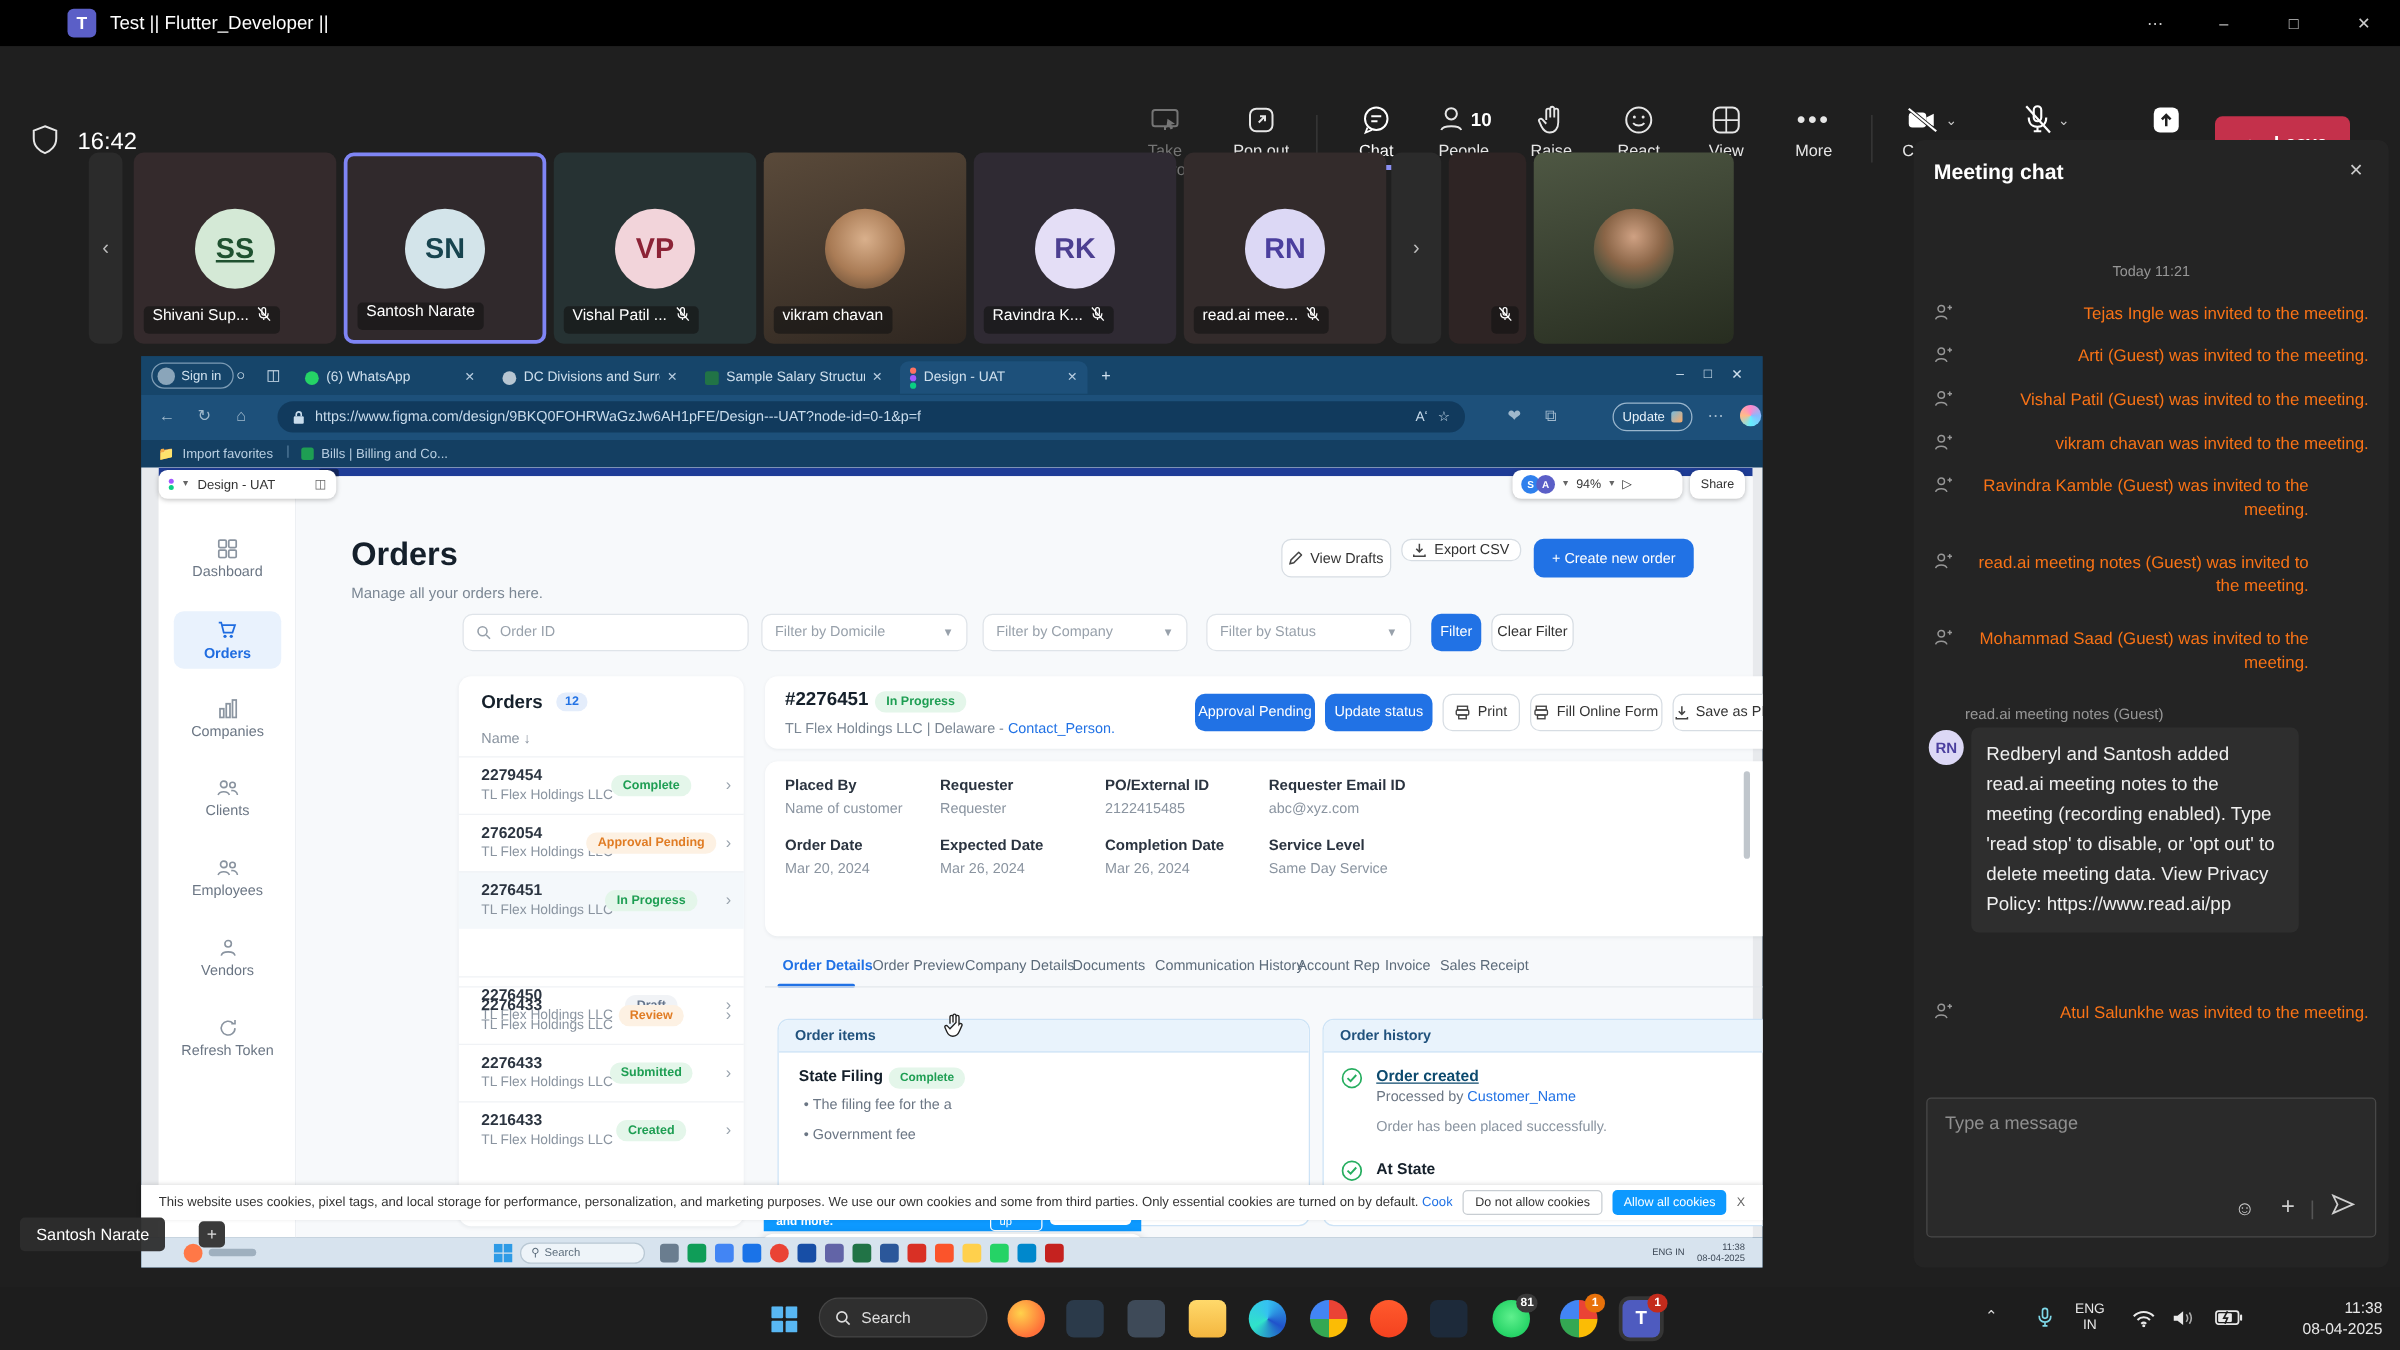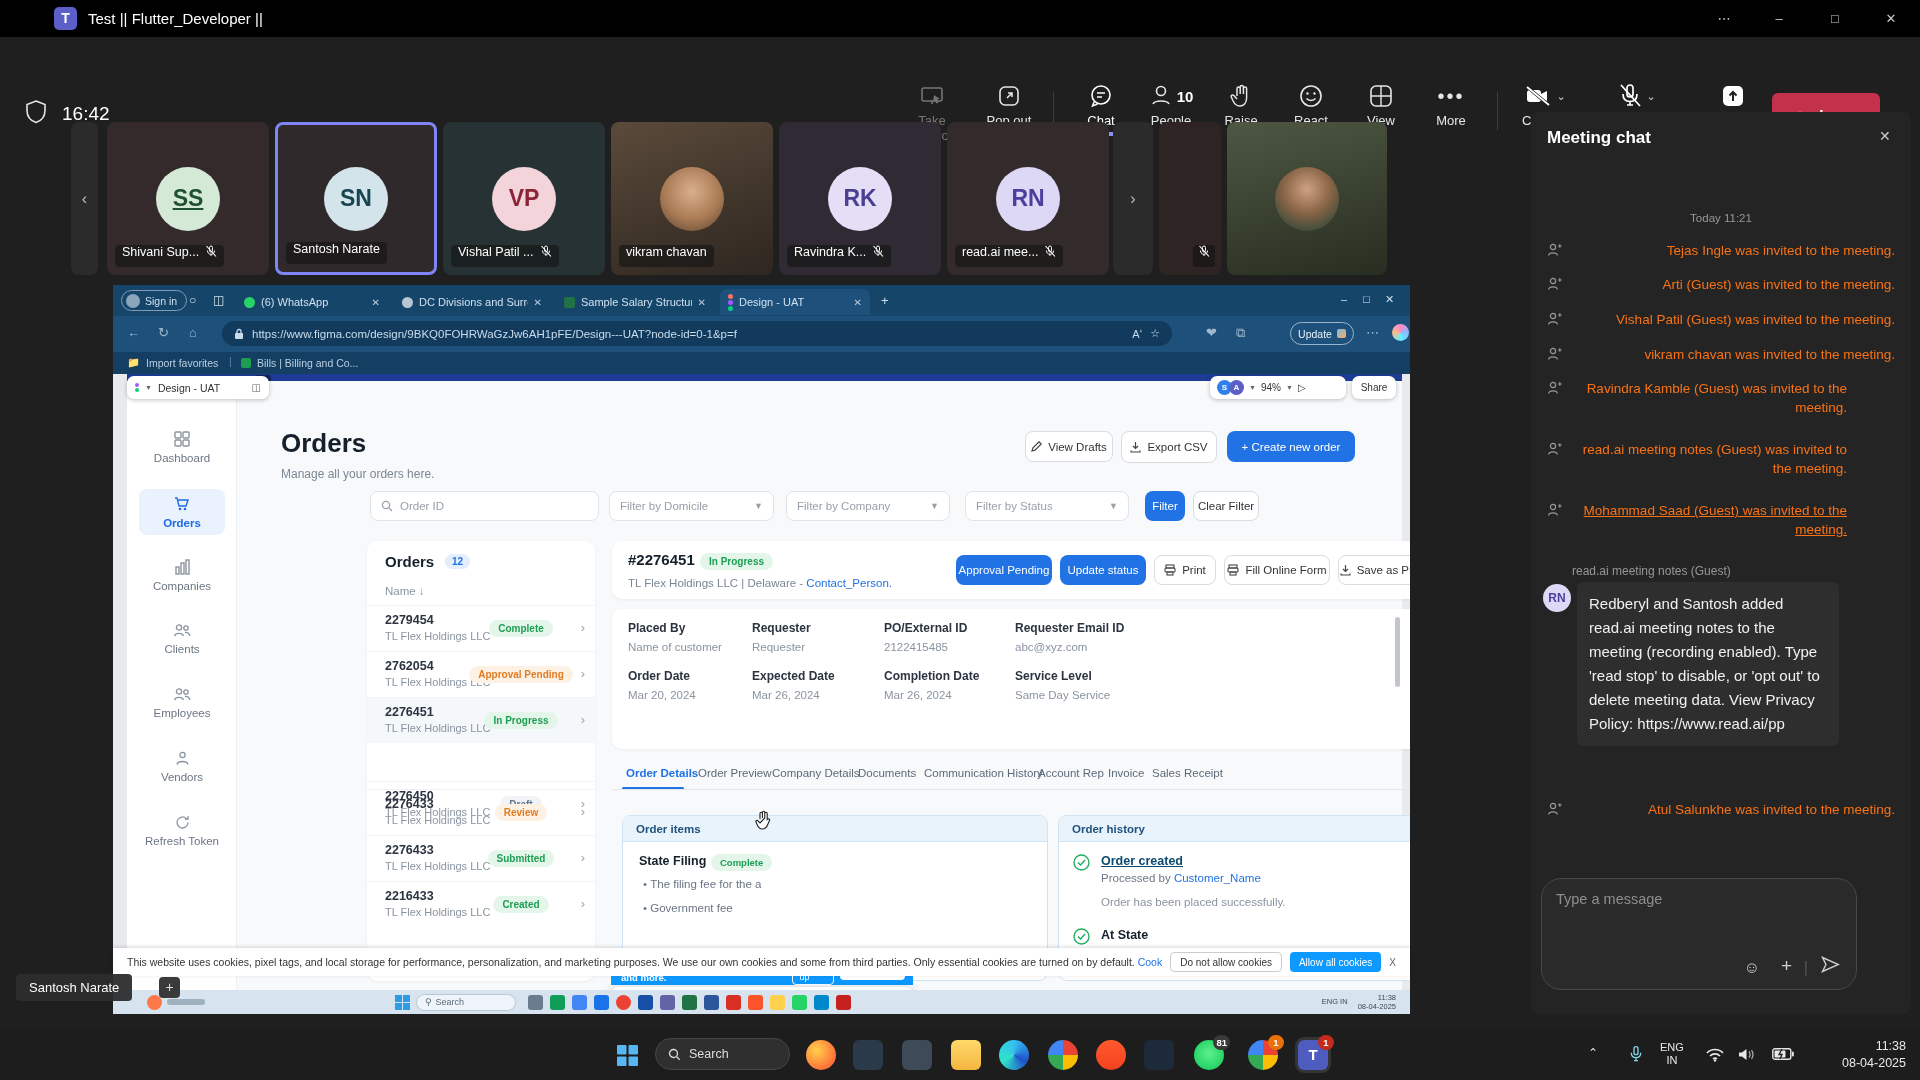--- a/index.html
+++ b/index.html
@@ -96,21 +96,21 @@
   
   #chatpanel { left:1531px; top:112px; width:380px; height:902px; background:#242424; border-radius:8px; color:#d6d6d6; }
   .cp-title { left:16px; top:16px; font-size:17px; font-weight:bold; color:#fff; }
   .cp-close { left:348px; top:16px; font-size:14px; color:#ccc; }
   .cp-date { left:0; top:100px; width:380px; text-align:center; font-size:11.5px; color:#979797; }
   .sysmsg { position:absolute; left:16px; width:348px; font-size:13.5px; color:#f97316; line-height:19px; padding-left:25px;text-align:right; }
   .sysmsg svg { position:absolute; left:0; top:2px; }
   .cp-sender { left:41px; top:452px; font-size:12px; color:#979797; }
   .cp-avatar { left:12px; top:472px; width:28px; height:28px; border-radius:50%; background:#dcd8f5; color:#4b3f9e; font-weight:bold; font-size:12px; text-align:center; line-height:28px; }
   .cp-bubble { left:46px; top:470px; width:262px; background:#2e2e2e; border-radius:6px; padding:10px 12px; font-size:15px; line-height:24px; color:#f0f0f0; }
-  #cp-input { left:10px; top:766px; width:316px; height:112px; background:#2a2a2a; border:1px solid #484848; border-radius:20px; }
+  #cp-input { left:10px; top:766px; width:360px; height:112px; background:#2a2a2a; border:1px solid #484848; border-radius:4px; }
   #cp-input input { position:absolute; left:14px; top:12px; width:300px; background:transparent; border:none; outline:none; color:#e6e6e6; font-size:14.5px; font-family:inherit; }
   #cp-input input::placeholder { color:#8f8f8f; }
   .inp-ic { position:absolute; bottom:12px; color:#cfcfcf; font-size:16px; }
 
   
   #taskbar { left:0; top:1030px; width:1920px; height:50px; background:#1d1d1d; }
   .tk-search { left:655px; top:8px; width:135px; height:32px; background:#2f2f2f; border:1px solid #454545; border-radius:16px; color:#ddd; font-size:12.5px; display:flex; align-items:center; gap:8px; padding:0 12px; }
   .tk-ic { top:10px; width:30px; height:30px; border-radius:6px; }
   .tk-badge { position:absolute; right:-6px; top:-5px; min-width:16px; height:15px; background:#c42b1c; border-radius:8px; color:#fff; font-size:9.5px; text-align:center; line-height:15px; padding:0 3px; font-weight:bold; }
   .tray-txt { color:#e8e8e8; font-size:11px; line-height:13px; text-align:center; }
@@ -471,21 +471,21 @@
         <div id="appmain">
           <div class="abs" style="left:44px;top:47px;font-size:26px;font-weight:bold;color:#15202b;">Orders</div>
           <div class="abs" style="left:44px;top:86px;font-size:12px;color:#7b8794;">Manage all your orders here.</div>
 
           <div class="btn-outline abs" style="left:788px;top:50px;width:88px;height:31px;">
             <svg width="11" height="11" viewBox="0 0 11 11">
                 <path d="M1 10l.8-3L8 .8 10.2 3 4 9.2z" fill="none" stroke="#444" stroke-width="1.2"></path>
               </svg>
             <span>View Drafts</span>
           </div>
-          <div class="btn-outline abs" style="left:884px;top:50px;width:96px;height:32px;">
+          <div class="btn-outline abs" style="left:884px;top:50px;width:96px;height:18px;">
             <svg width="11" height="12" viewBox="0 0 11 12">
                 <path d="M5.5 1v6M3 5l2.5 2.5L8 5M1 9.5V11h9V9.5" fill="none" stroke="#444" stroke-width="1.2"></path>
               </svg>
             <span>Export CSV</span>
           </div>
           <div class="btn-blue abs" style="left:990px;top:50px;width:128px;height:31px;">
             <span>+ Create new order</span>
           </div>
 
           <div class="filter-box abs" style="left:133px;top:110px;width:229px;height:30px;">
@@ -771,21 +771,21 @@
           <path d="M1.5 12.5c.7-3.4 8.3-3.4 9 0M11 3h3.6M12.8 1.2v3.6" fill="none" stroke="#979797" stroke-width="1.2"></path>
         </svg><span>vikram chavan was invited to the meeting.</span></div>
     <div class="sysmsg" style="top:267px;width:300px;"><svg width="15" height="14" viewBox="0 0 15 14">
           <circle cx="6" cy="4" r="2.6" fill="none" stroke="#979797" stroke-width="1.2"></circle>
           <path d="M1.5 12.5c.7-3.4 8.3-3.4 9 0M11 3h3.6M12.8 1.2v3.6" fill="none" stroke="#979797" stroke-width="1.2"></path>
         </svg><span>Ravindra Kamble (Guest) was invited to the meeting.</span></div>
     <div class="sysmsg" style="top:328px;width:300px;"><svg width="15" height="14" viewBox="0 0 15 14">
           <circle cx="6" cy="4" r="2.6" fill="none" stroke="#979797" stroke-width="1.2"></circle>
           <path d="M1.5 12.5c.7-3.4 8.3-3.4 9 0M11 3h3.6M12.8 1.2v3.6" fill="none" stroke="#979797" stroke-width="1.2"></path>
         </svg><span>read.ai meeting notes (Guest) was invited to the meeting.</span></div>
-    <div class="sysmsg" style="top:389px;width:300px;text-decoration:underline;"><svg width="15" height="14" viewBox="0 0 15 14">
+    <div class="sysmsg" style="top:389px;width:300px;"><svg width="15" height="14" viewBox="0 0 15 14">
           <circle cx="6" cy="4" r="2.6" fill="none" stroke="#979797" stroke-width="1.2"></circle>
           <path d="M1.5 12.5c.7-3.4 8.3-3.4 9 0M11 3h3.6M12.8 1.2v3.6" fill="none" stroke="#979797" stroke-width="1.2"></path>
         </svg><span>Mohammad Saad (Guest) was invited to the meeting.</span></div>
 
     <div class="abs cp-sender">read.ai meeting notes (Guest)</div>
     <div class="abs cp-avatar">RN</div>
     <div class="abs cp-bubble">Redberyl and Santosh added read.ai meeting notes to the meeting (recording enabled). Type 'read stop' to disable, or 'opt out' to delete meeting data. View Privacy Policy: https://www.read.ai/pp</div>
 
     <div class="sysmsg" style="top:688px;"><svg width="15" height="14" viewBox="0 0 15 14">
           <circle cx="6" cy="4" r="2.6" fill="none" stroke="#979797" stroke-width="1.2"></circle>

